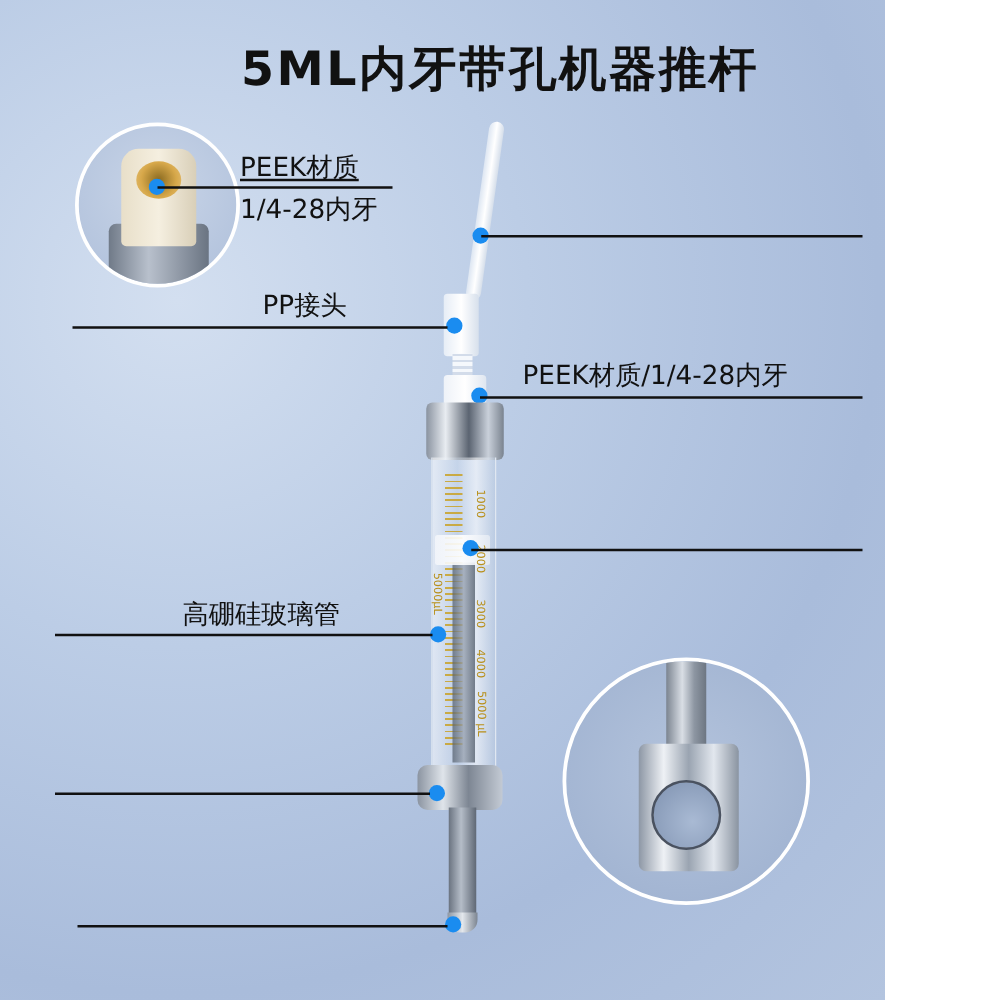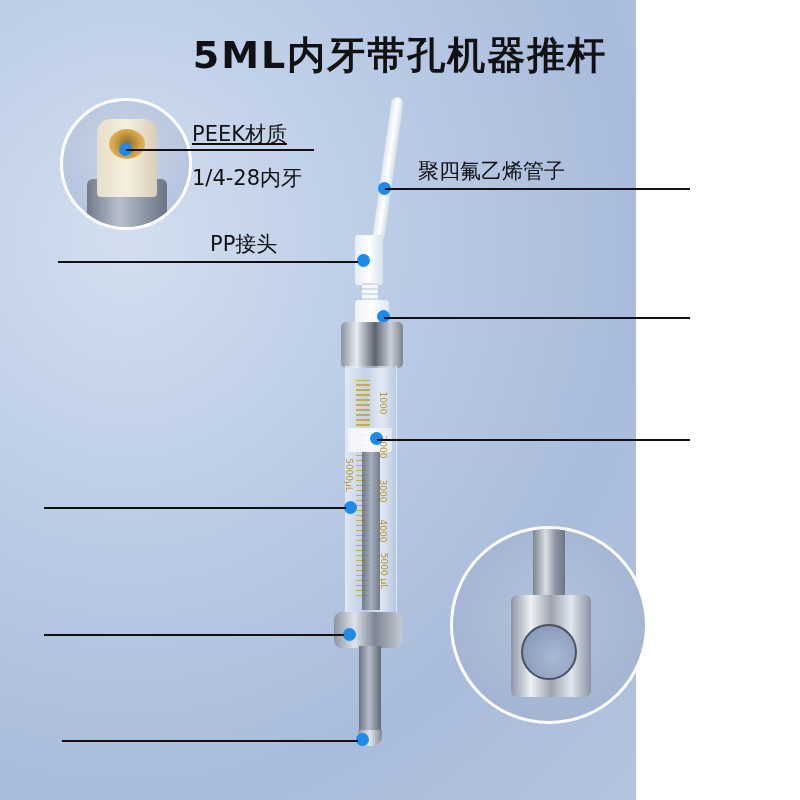--- a/index.html
+++ b/index.html
@@ -1,17 +1,17 @@
 <!DOCTYPE html>
 <html><head>
 <meta charset="utf-8">
 <style>
   html,body{margin:0;padding:0;}
   body{width:800px;height:800px;overflow:hidden;font-family:"DejaVu Sans","Liberation Sans",sans-serif;}
-  #canvas{position:relative;width:636px;height:800px;
+  #canvas{position:relative;width:708px;height:800px;
     background:radial-gradient(ellipse at 20% 30%,#d3dff0 0%,#bccde6 35%,#a9bcdb 70%,#b3c4df 100%);}
   .title{position:absolute;left:0;width:800px;top:30px;text-align:center;font-size:38px;letter-spacing:2px;color:#111;font-weight:bold;}
   .label{position:absolute;color:#111;font-size:21px;white-space:nowrap;}
   .line{position:absolute;height:1.5px;background:#111;}
   .dot{position:absolute;width:13px;height:13px;border-radius:50%;background:#1a8cf0;}
   
   .inset{position:absolute;border-radius:50%;border:3px solid #fff;overflow:hidden;box-sizing:border-box;}
   
   .part{position:absolute;}
 </style>
@@ -23,56 +23,57 @@
   <div class="title">5ML内牙带孔机器推杆</div>
 
   <div class="inset" style="left:60px;top:98px;width:132px;height:132px;background:radial-gradient(circle at 50% 40%,#c9d5e8,#aebfda);">
     <div style="position:absolute;left:24px;top:78px;width:80px;height:60px;background:linear-gradient(90deg,#707a88,#b8c0cc 40%,#6a7482);border-radius:6px;"></div>
     <div style="position:absolute;left:34px;top:18px;width:60px;height:78px;background:linear-gradient(90deg,#e8dfc9,#f5efe0 50%,#d9cfb8);border-radius:14px 14px 4px 4px;"></div>
     <div style="position:absolute;left:46px;top:28px;width:36px;height:30px;border-radius:50%;background:radial-gradient(circle,#8a6a20,#d7a84a 60%,#e6c27a);"></div>
   </div>
   <div class="dot" style="left:119px;top:143px;"></div>
   <div class="line" style="left:126px;top:149px;width:188px;"></div>
   <div class="label" style="left:192px;top:120px;text-decoration:underline;">PEEK材质</div>
-  <div class="label" style="left:192px;top:153px;margin-top:11px;">1/4-28内牙</div>
+  <div class="label" style="left:192px;top:153px;">1/4-28内牙</div>
 
   <div class="part" style="left:372px;top:96px;width:12px;height:144px;background:linear-gradient(90deg,#dde6f2,#ffffff 50%,#d5deea);border-radius:6px;transform:rotate(8deg);transform-origin:bottom center;"></div>
   <div class="dot" style="left:378px;top:182px;"></div>
   <div class="line" style="left:385px;top:188px;width:305px;"></div>
-  <div class="label" style="left:418px;top:157px;">聚四氟乙烯管子</div>
 
   <div class="part" style="left:355px;top:235px;width:28px;height:50px;background:linear-gradient(90deg,#e6edf6,#ffffff 50%,#d7e0ec);border-radius:3px;"></div>
   <div class="part" style="left:362px;top:283px;width:16px;height:20px;background:repeating-linear-gradient(0deg,#f5f8fc 0 3px,#d3dcea 3px 5px);"></div>
   <div class="dot" style="left:357px;top:254px;"></div>
   <div class="line" style="left:58px;top:261px;width:300px;"></div>
   <div class="label" style="left:210px;top:230px;">PP接头</div>
 
   <div class="part" style="left:355px;top:300px;width:34px;height:30px;background:linear-gradient(90deg,#eef2f8,#ffffff 50%,#dfe6f0);border-radius:3px;"></div>
   <div class="dot" style="left:377px;top:310px;"></div>
   <div class="line" style="left:384px;top:317px;width:306px;"></div>
+  <div class="label" style="left:418px;top:286px;">PEEK材质/1/4-28内牙</div>
 
   <div class="part" style="left:341px;top:322px;width:62px;height:46px;background:linear-gradient(90deg,#8a93a0,#e8ecf1 25%,#5b6471 55%,#c9d0da 80%,#7a838f);border-radius:5px;"></div>
 
   <div class="part" style="left:345px;top:366px;width:50px;height:250px;background:linear-gradient(90deg,rgba(255,255,255,0.55),rgba(210,222,238,0.35) 40%,rgba(255,255,255,0.6) 70%,rgba(190,205,225,0.45));border-left:1px solid #e0e7f1;border-right:1px solid #e0e7f1;"></div>
   <div class="part" style="left:356px;top:376px;width:14px;height:220px;background:repeating-linear-gradient(0deg,#c9a227 0 1.5px,transparent 1.5px 5px);opacity:0.85;"></div>
   <div class="part" style="left:362px;top:450px;width:18px;height:160px;background:linear-gradient(90deg,#55606e,#9aa3b0 50%,#4d5866);opacity:0.75;"></div>
   <div class="part" style="left:348px;top:428px;width:44px;height:24px;background:linear-gradient(90deg,#f2f5fa,#ffffff 50%,#e4eaf3);opacity:0.9;border-radius:2px;"></div>
 
   <div class="part" style="left:372px;top:398px;font-size:9px;color:#b8901c;transform:rotate(90deg);">1000</div>
   <div class="part" style="left:372px;top:442px;font-size:9px;color:#b8901c;transform:rotate(90deg);">2000</div>
   <div class="part" style="left:372px;top:486px;font-size:9px;color:#b8901c;transform:rotate(90deg);">3000</div>
   <div class="part" style="left:372px;top:526px;font-size:9px;color:#b8901c;transform:rotate(90deg);">4000</div>
   <div class="part" style="left:366px;top:566px;font-size:9px;color:#b8901c;transform:rotate(90deg);">5000 μL</div>
   <div class="part" style="left:332px;top:470px;font-size:9px;color:#b8901c;transform:rotate(90deg);">5000μL</div>
 
   <div class="dot" style="left:370px;top:432px;"></div>
   <div class="line" style="left:377px;top:439px;width:313px;"></div>
 
   <div class="dot" style="left:344px;top:501px;"></div>
   <div class="line" style="left:44px;top:507px;width:302px;"></div>
+  <div class="label" style="left:146px;top:477px;">高硼硅玻璃管</div>
 
   <div class="part" style="left:334px;top:612px;width:68px;height:36px;background:linear-gradient(90deg,#8b94a1,#dfe4ea 30%,#7d8693 60%,#c3cad4);border-radius:8px;"></div>
   <div class="dot" style="left:343px;top:628px;"></div>
   <div class="line" style="left:44px;top:634px;width:300px;"></div>
 
   <div class="part" style="left:359px;top:646px;width:22px;height:92px;background:linear-gradient(90deg,#6a7380,#b5bdc8 45%,#5f6875);"></div>
   <div class="part" style="left:358px;top:730px;width:24px;height:16px;border-radius:0 0 10px 10px;background:linear-gradient(90deg,#8e97a3,#e3e7ec 50%,#7c8591);"></div>
   <div class="dot" style="left:356px;top:733px;"></div>
   <div class="line" style="left:62px;top:740px;width:296px;"></div>
 

